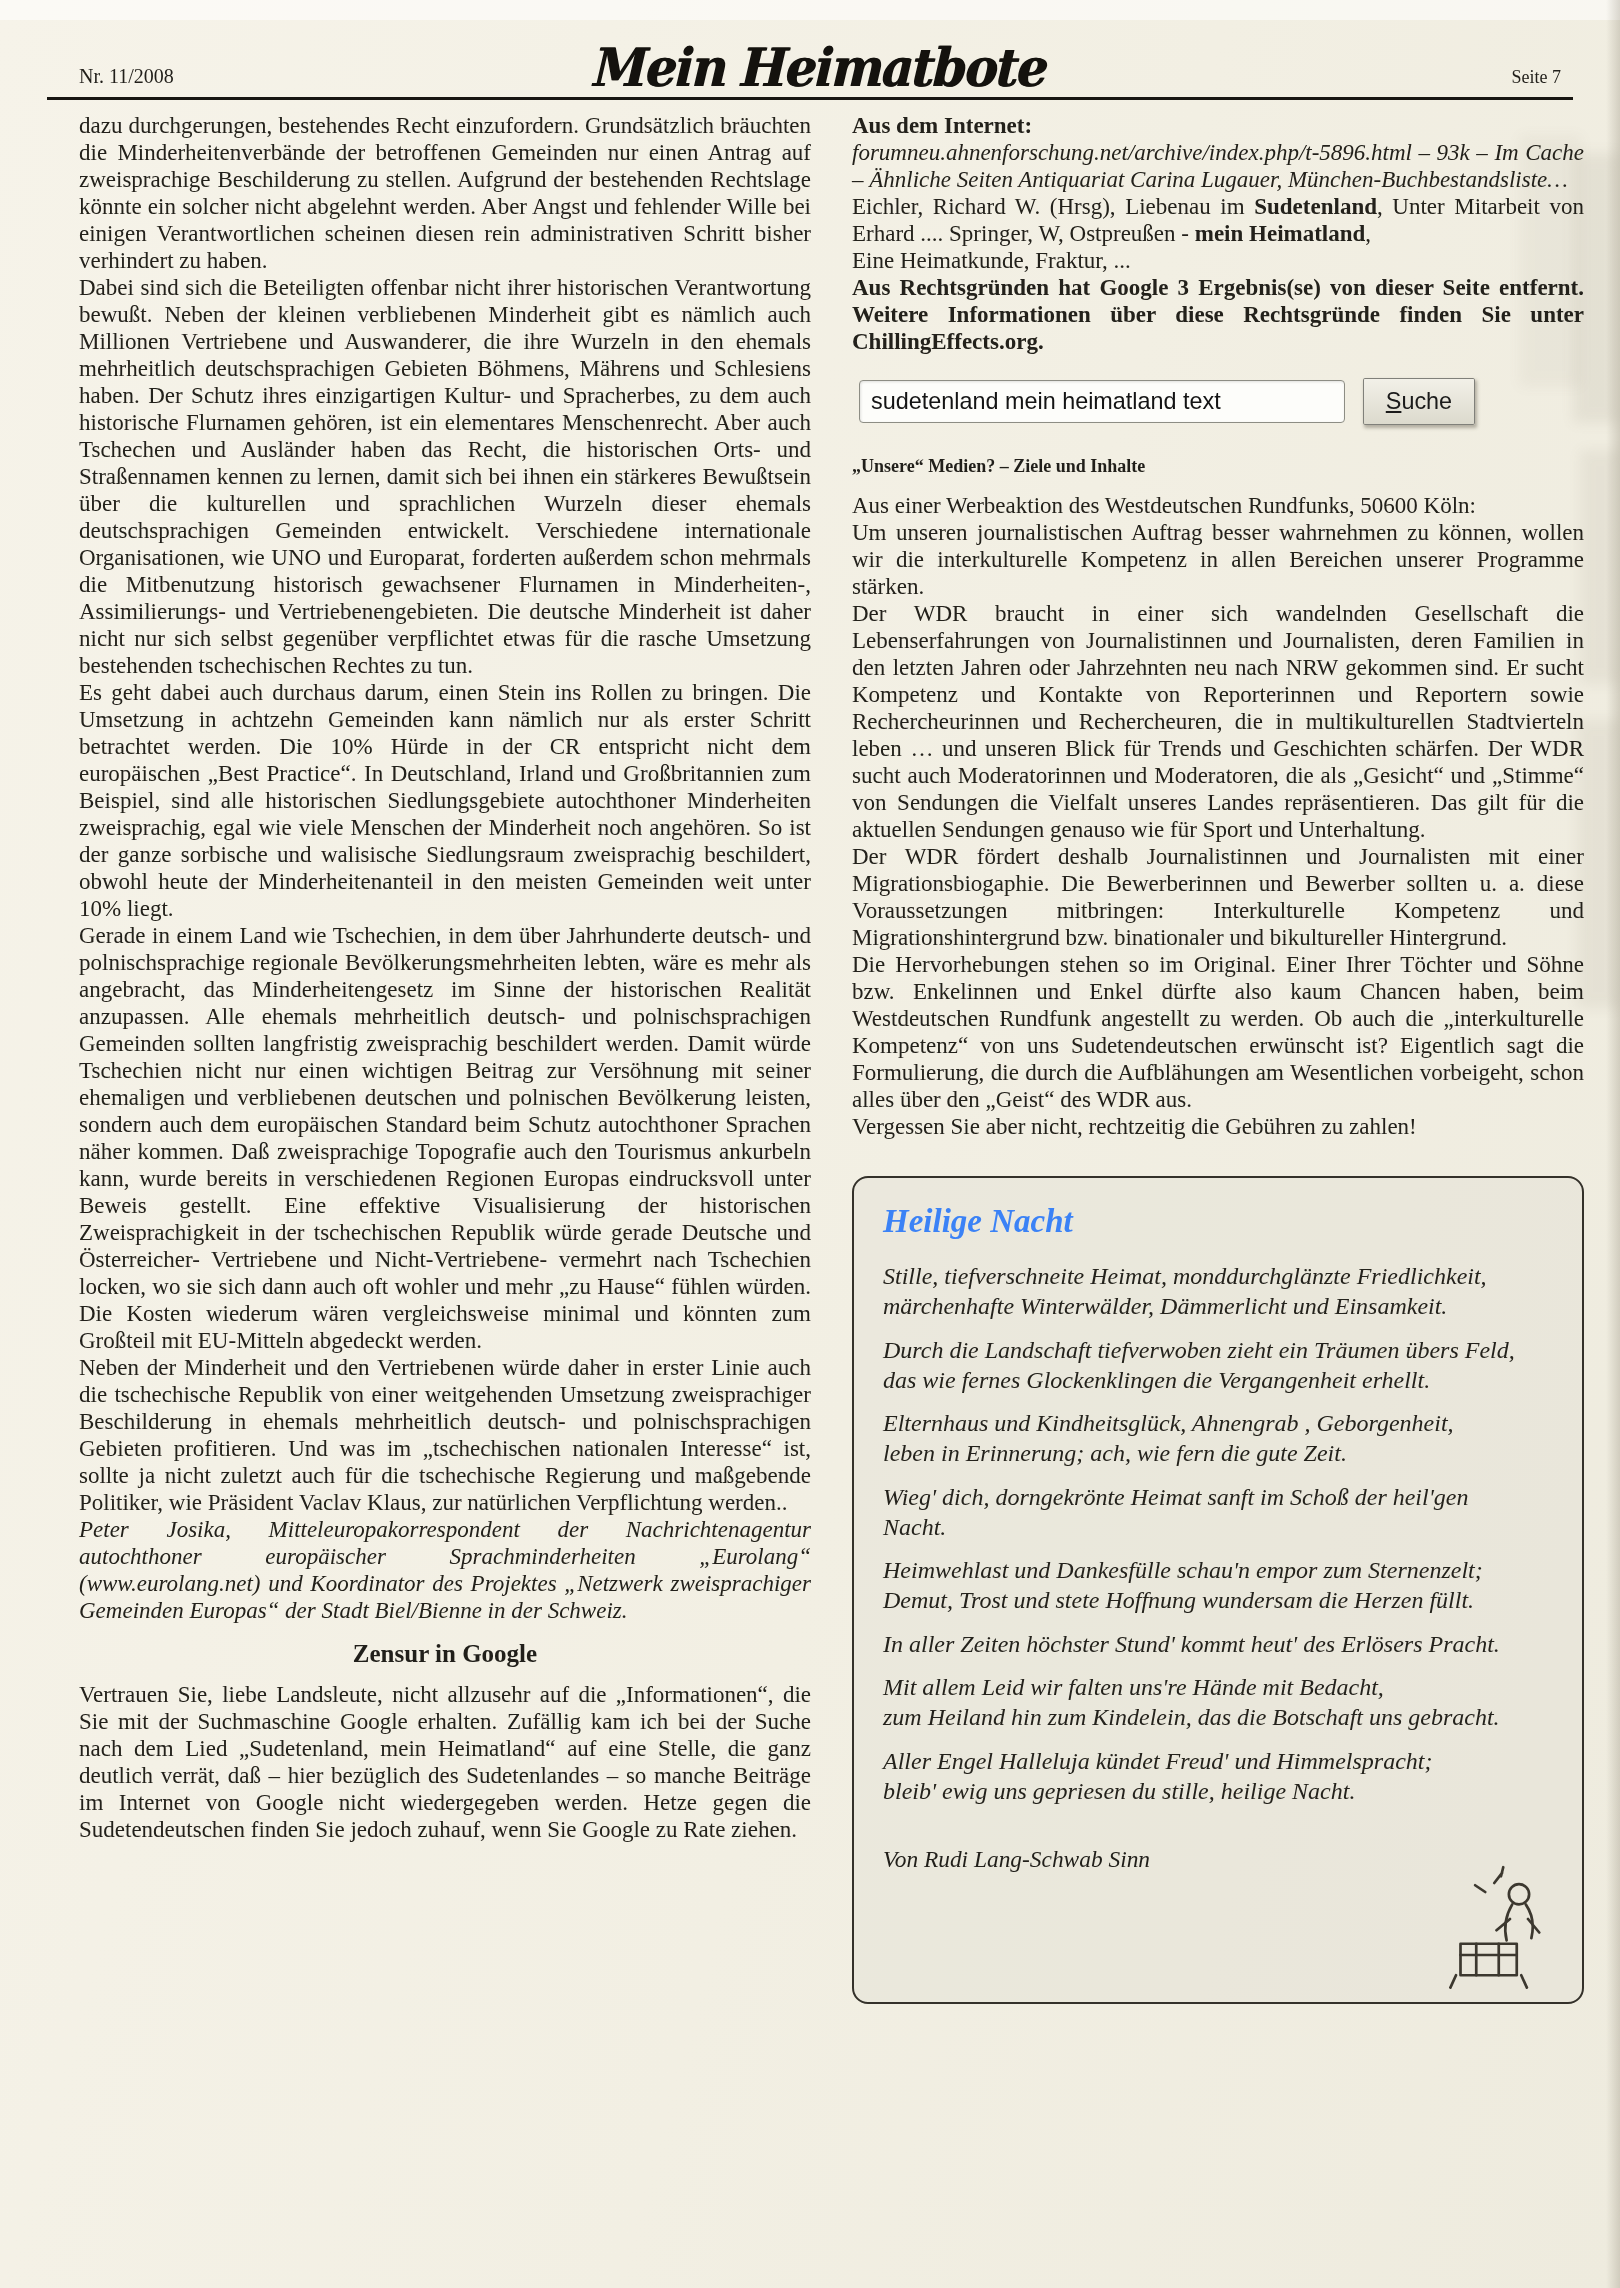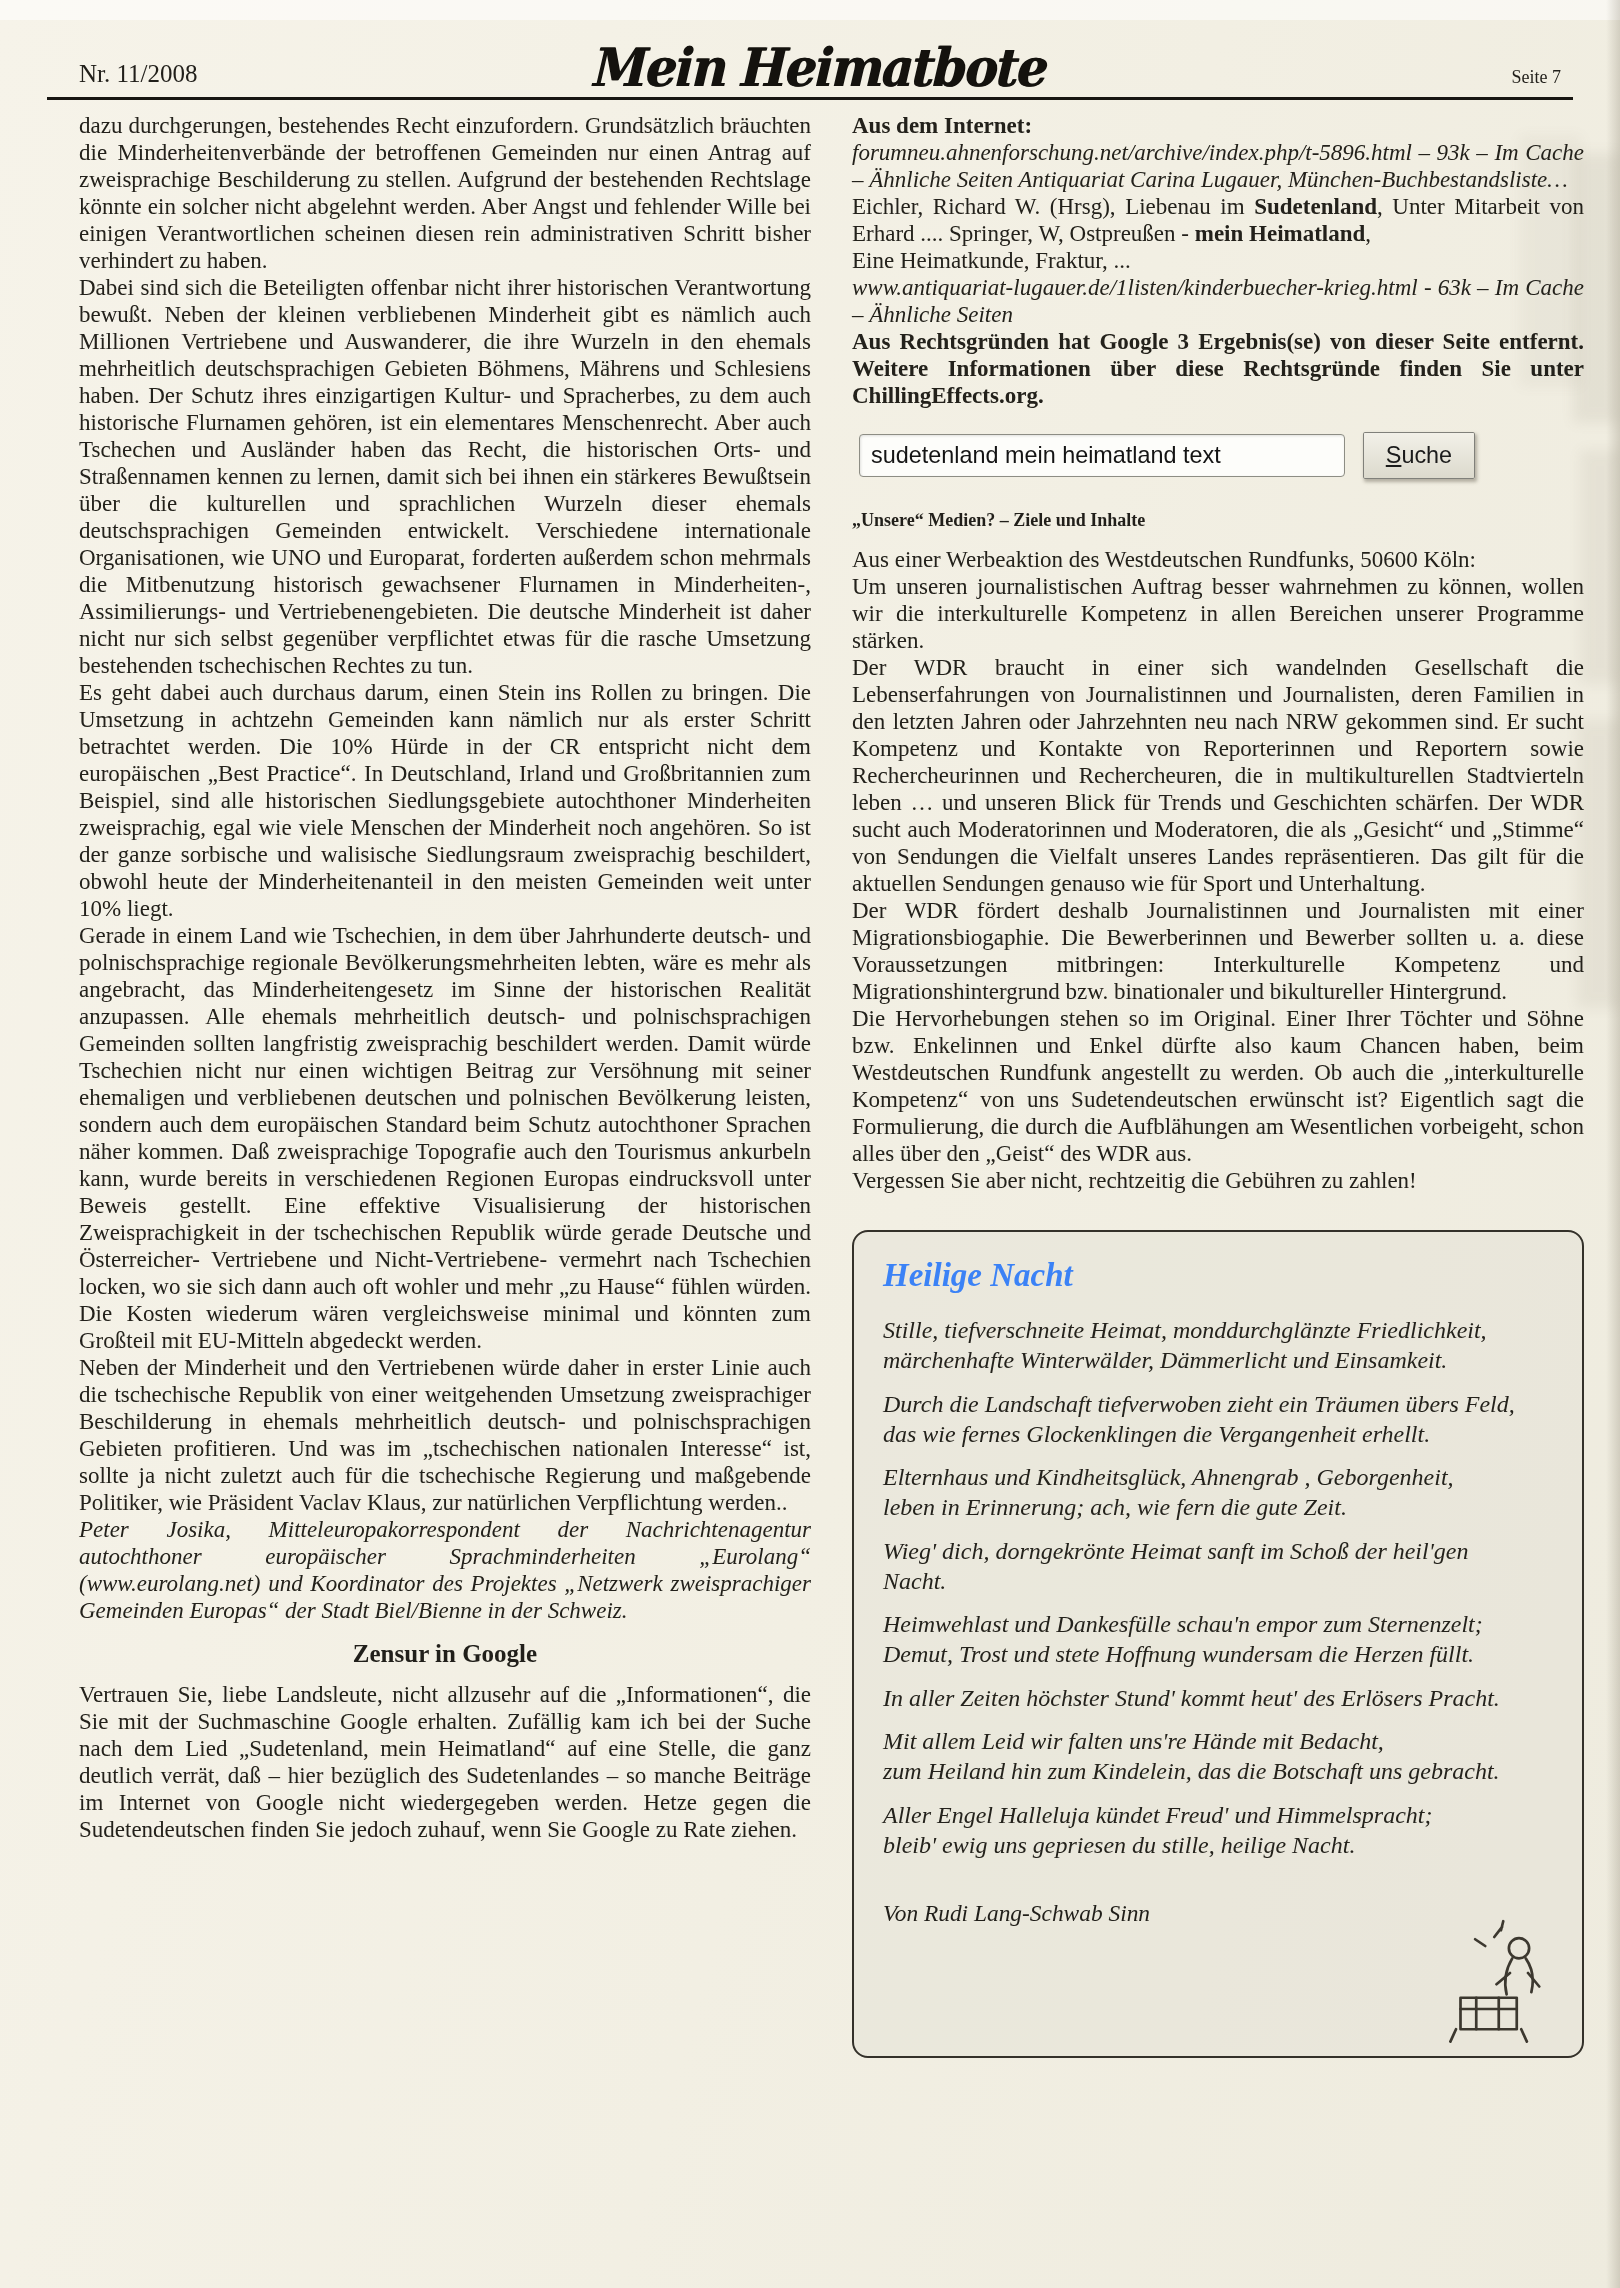--- a/index.html
+++ b/index.html
@@ -11,21 +11,21 @@
     font-family:"Liberation Serif", serif;
     color:#211f1a;
   }
   .top-light { position:absolute; top:0; left:0; right:0; height:20px; background:rgba(255,255,255,0.55); }
   .edge-shadow { position:absolute; right:0; top:0; width:14.4px; height:100%;
     background:linear-gradient(to left, rgba(90,80,60,0.20), rgba(90,80,60,0)); }
   .ghost { position:absolute; pointer-events:none; background:#6e6450; filter:blur(6.3px); }
 
   
   .page-header { position:absolute; top:32px; left:79px; right:59px; height:61px; }
-  .issue { position:absolute; left:0; bottom:5.4px; font-size:25px; }
+  .issue { position:absolute; left:0; bottom:5.4px; font-size:20px; }
   .pageno { position:absolute; right:0; bottom:5.4px; font-size:18px; }
   .masthead {
     position:absolute; left:50%; bottom:-3.6px;
     transform:translateX(-50%) skewX(-3deg) scale(1,1.08);
     font-family:"DejaVu Serif", serif; font-weight:700; font-style:italic;
     font-size:49px; letter-spacing:-1.8px; color:#14120e;
     text-shadow:0.9px 0 0 #14120e;
     white-space:nowrap;
   }
   .rule { position:absolute; top:97px; left:47px; right:47px; height:2.7px; background:#181612; }
@@ -102,21 +102,20 @@
     <p class="body sig">Peter Josika, Mitteleuropakorrespondent der Nachrichtenagentur autochthoner europäischer Sprachminderheiten „Eurolang“ (www.eurolang.net) und Koordinator des Projektes „Netzwerk zweisprachiger Gemeinden Europas“ der Stadt Biel/Bienne in der Schweiz.</p>
     <h3 class="colhead">Zensur in Google</h3>
     <p class="body">Vertrauen Sie, liebe Landsleute, nicht allzusehr auf die „Informationen“, die Sie mit der Suchmaschine Google erhalten. Zufällig kam ich bei der Suche nach dem Lied „Sudetenland, mein Heimatland“ auf eine Stelle, die ganz deutlich verrät, daß – hier bezüglich des Sudetenlandes – so manche Beiträge im Internet von Google nicht wiedergegeben werden. Hetze gegen die Sudetendeutschen finden Sie jedoch zuhauf, wenn Sie Google zu Rate ziehen.</p>
   </div>
 
   <div class="col">
     <p class="body bold">Aus dem Internet:</p>
     <p class="body it">forumneu.ahnenforschung.net/archive/index.php/t-5896.html – 93k – Im Cache – Ähnliche Seiten Antiquariat Carina Lugauer, München-Buchbestandsliste…</p>
     <p class="body"><span>Eichler, Richard W. (Hrsg), Liebenau im </span><span class="bold">Sudetenland</span><span>, Unter Mitarbeit von Erhard .... Springer, W, Ostpreußen - </span><span class="bold">mein Heimatland</span><span>,</span></p>
     <p class="body">Eine Heimatkunde, Fraktur, ...</p>
-    <p class="body it">www.antiquariat-lugauer.de/1listen/kinderbuecher-krieg.html - 63k – Im Cache – Ähnliche Seiten</p>
     <p class="body bold">Aus Rechtsgründen hat Google 3 Ergebnis(se) von dieser Seite entfernt. Weitere Informationen über diese Rechtsgründe finden Sie unter ChillingEffects.org.</p>
 
     <div class="search-row">
       <input class="search-input" type="text" value="sudetenland mein heimatland text" style="">
       <button class="search-button">Suche</button>
     </div>
 
     <h3 class="medien-head">„Unsere“ Medien? – Ziele und Inhalte</h3>
     <p class="body">Aus einer Werbeaktion des Westdeutschen Rundfunks, 50600 Köln:</p>
     <p class="body">Um unseren journalistischen Auftrag besser wahrnehmen zu können, wollen wir die interkulturelle Kompetenz in allen Bereichen unserer Programme stärken.</p>

